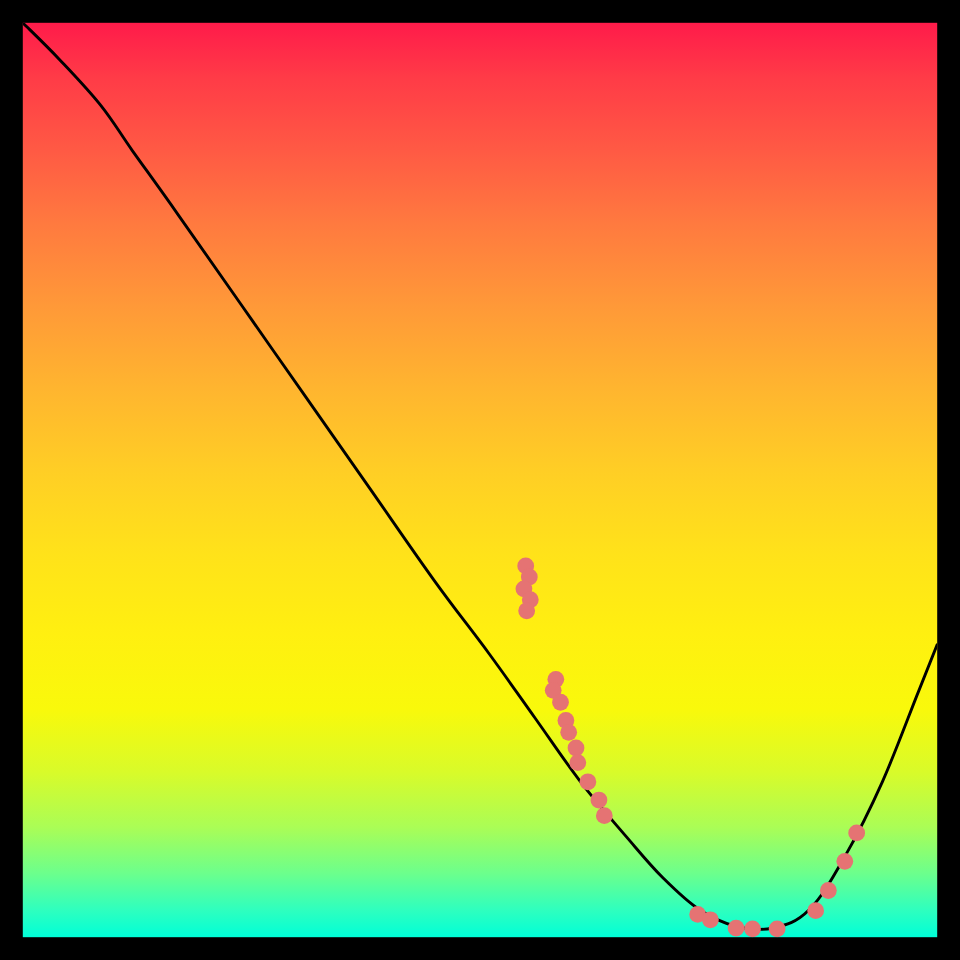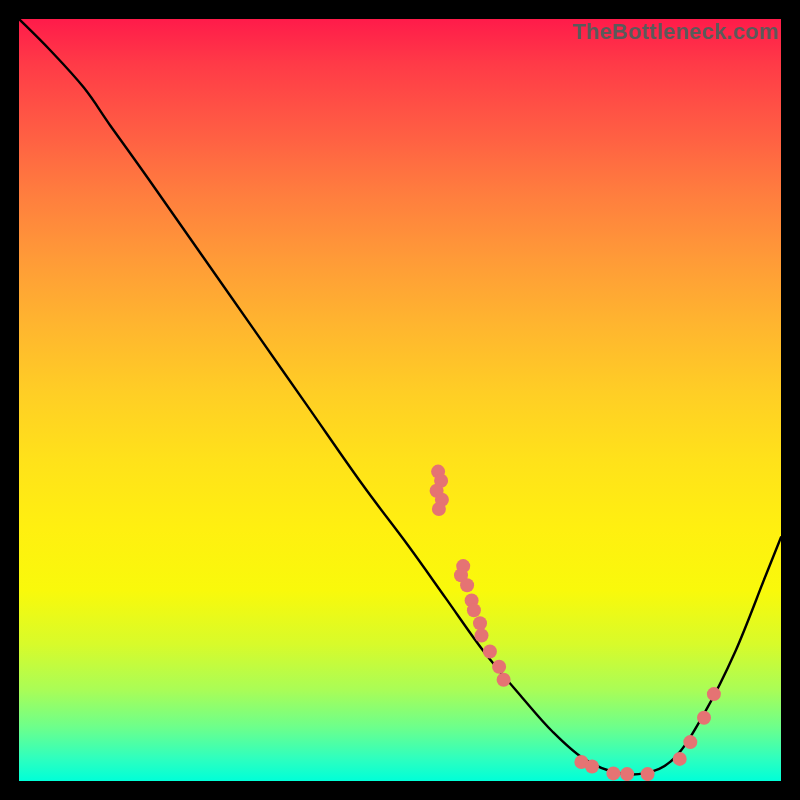--- a/index.html
+++ b/index.html
@@ -91,14 +91,13 @@
         <circle cx="594.4" cy="754.4" r="7" fill="#e57373" stroke="#d9534f" stroke-width="0"></circle>
         <circle cx="608.1" cy="755.1" r="7" fill="#e57373" stroke="#d9534f" stroke-width="0"></circle>
         <circle cx="628.6" cy="755.1" r="7" fill="#e57373" stroke="#d9534f" stroke-width="0"></circle>
         <circle cx="660.7" cy="739.9" r="7" fill="#e57373" stroke="#d9534f" stroke-width="0"></circle>
         <circle cx="671.3" cy="723.1" r="7" fill="#e57373" stroke="#d9534f" stroke-width="0"></circle>
         <circle cx="685.0" cy="698.8" r="7" fill="#e57373" stroke="#d9534f" stroke-width="0"></circle>
         <circle cx="694.9" cy="675.1" r="7" fill="#e57373" stroke="#d9534f" stroke-width="0"></circle>
       </g>
   </svg>
 
-  <div class="watermark">TheBottleneck.com</div>
 </div>
 
 </body></html>

